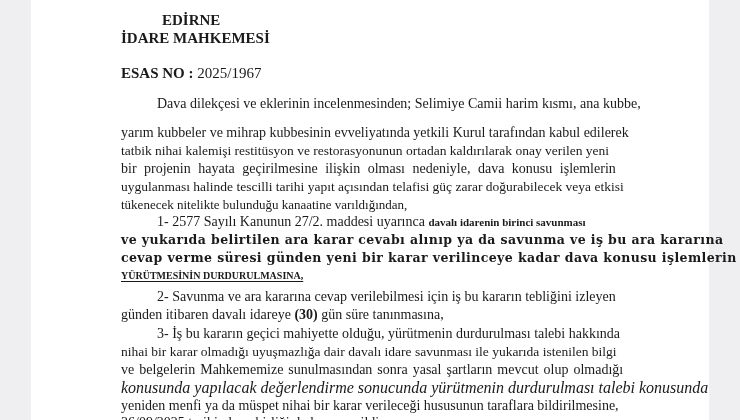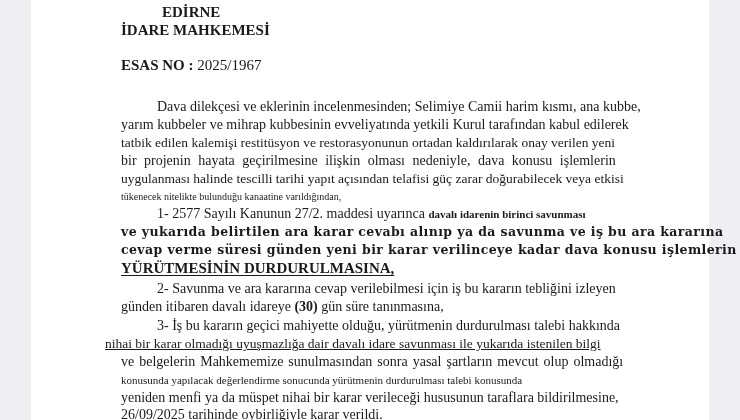--- a/index.html
+++ b/index.html
@@ -7,54 +7,54 @@
     width: 740px; height: 420px; overflow: hidden;
     background: #efeff2;
     position: relative;
     font-family: "Liberation Serif", "DejaVu Serif", serif;
     color: #1a1a1a;
   }
   .page {
     position: absolute; left: 31px; top: 0; width: 678px; height: 420px;
     background: #ffffff;
   }
-  .line { position: absolute; white-space: nowrap; font-size: 14px; line-height: 16px; }
+  .line { position: absolute; white-space: nowrap; font-size: 14px; line-height: 16px; margin-top: 8px; }
   .hdr { font-weight: bold; font-size: 15px; }
   .b { font-weight: bold; }
   .u { text-decoration: underline; text-underline-offset: 2px; }
 </style>
 </head>
 <body>
 
 <div class="page"></div>
 
 <div class="line hdr" style="left:162px; top:4px;">EDİRNE</div>
 <div class="line hdr" style="left:121px; top:22px;">İDARE MAHKEMESİ</div>
 <div class="line" style="left:121px; top:57px; font-size:15px;">
   <span class="b">ESAS NO :</span>
   <span>2025/1967</span>
 </div>
 
-<div class="line" style="left:157px; top:99px;">Dava dilekçesi ve eklerinin incelenmesinden; Selimiye Camii harim kısmı, ana kubbe,</div>
+<div class="line" style="left:157px; top:88px;">Dava dilekçesi ve eklerinin incelenmesinden; Selimiye Camii harim kısmı, ana kubbe,</div>
 <div class="line" style="left:121px; top:117px;text-align:right;">yarım kubbeler ve mihrap kubbesinin evveliyatında yetkili Kurul tarafından kabul edilerek</div>
-<div class="line" style="left:121px; top:135px; font-size:13.5px;">tatbik edilen kalemişi restitüsyon ve restorasyonunun ortadan kaldırılarak onay verilen yeni</div>
+<div class="line" style="left:121px; top:135px; font-size:13.5px;">tatbik nihai kalemişi restitüsyon ve restorasyonunun ortadan kaldırılarak onay verilen yeni</div>
 <div class="line" style="left:121px; top:153px; word-spacing:4px;">bir projenin hayata geçirilmesine ilişkin olması nedeniyle, dava konusu işlemlerin</div>
 <div class="line" style="left:121px; top:171px; font-size:13.5px;">uygulanması halinde tescilli tarihi yapıt açısından telafisi güç zarar doğurabilecek veya etkisi</div>
-<div class="line" style="left:121px; top:189px; font-size:10px;">tükenecek nitelikte bulunduğu kanaatine varıldığından,</div>
+<div class="line" style="left:121px; top:189px; font-size:13px;">tükenecek nitelikte bulunduğu kanaatine varıldığından,</div>
 
 <div class="line" style="left:157px; top:206px;">
   <span>1- 2577 Sayılı Kanunun 27/2. maddesi uyarınca </span><span class="b" style="font-family:Liberation Serif, serif; font-size:11px;">davalı idarenin birinci savunması</span>
 </div>
 <div class="line b" style="left:121px; top:224px; font-family:'DejaVu Serif',serif; font-size:12.5px; letter-spacing:0.4px;">ve yukarıda belirtilen ara karar cevabı alınıp ya da savunma ve iş bu ara kararına</div>
 <div class="line b" style="left:121px; top:242px; font-family:'DejaVu Serif',serif; font-size:12.5px; letter-spacing:0.4px;">cevap verme süresi günden yeni bir karar verilinceye kadar dava konusu işlemlerin</div>
-<div class="line b u" style="left:121px; top:260px; font-size:15px;">YÜRÜTMESİNİN DURDURULMASINA,</div>
+<div class="line b u" style="left:121px; top:260px; font-size:10px;">YÜRÜTMESİNİN DURDURULMASINA,</div>
 
 <div class="line" style="left:157px; top:281px;font-family:Liberation Serif, serif;">2- Savunma ve ara kararına cevap verilebilmesi için iş bu kararın tebliğini izleyen</div>
 <div class="line" style="left:121px; top:299px;">
   <span>günden itibaren davalı idareye </span><span class="b">(30)</span><span> gün süre tanınmasına,</span>
 </div>
 
 <div class="line" style="left:157px; top:318px;">3- İş bu kararın geçici mahiyette olduğu, yürütmenin durdurulması talebi hakkında</div>
-<div class="line" style="left:105px; top:336px; font-size:13.5px;text-decoration:underline;">nihai bir karar olmadığı uyuşmazlığa dair davalı idare savunması ile yukarıda istenilen bilgi</div>
+<div class="line" style="left:121px; top:336px; font-size:13.5px;">nihai bir karar olmadığı uyuşmazlığa dair davalı idare savunması ile yukarıda istenilen bilgi</div>
 <div class="line" style="left:121px; top:354px; word-spacing:1.5px;">ve belgelerin Mahkememize sunulmasından sonra yasal şartların mevcut olup olmadığı</div>
-<div class="line" style="left:121px; top:372px; font-size:11px;">konusunda yapılacak değerlendirme sonucunda yürütmenin durdurulması talebi konusunda</div>
+<div class="line" style="left:121px; top:372px; font-size:16px;font-style:italic;">konusunda yapılacak değerlendirme sonucunda yürütmenin durdurulması talebi konusunda</div>
 <div class="line" style="left:121px; top:390px;">yeniden menfi ya da müspet nihai bir karar verileceği hususunun taraflara bildirilmesine,</div>
 <div class="line" style="left:121px; top:407px;">26/09/2025 tarihinde oybirliğiyle karar verildi.</div>
 
 </body></html>

